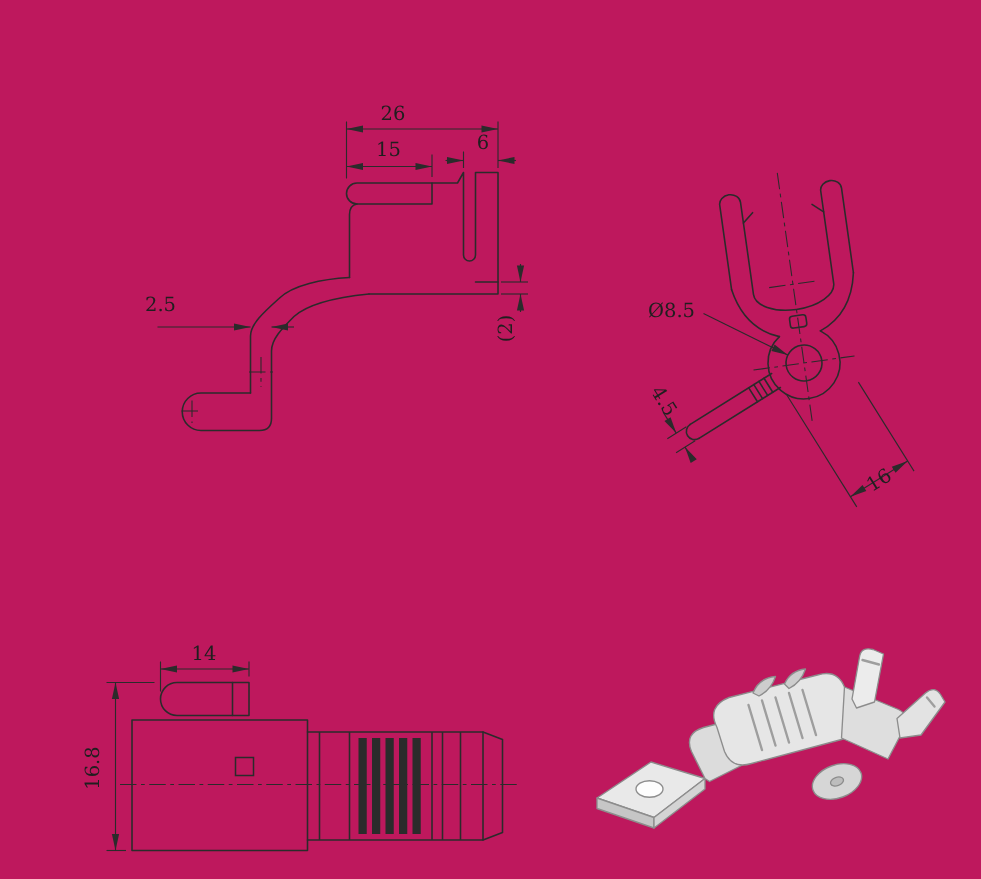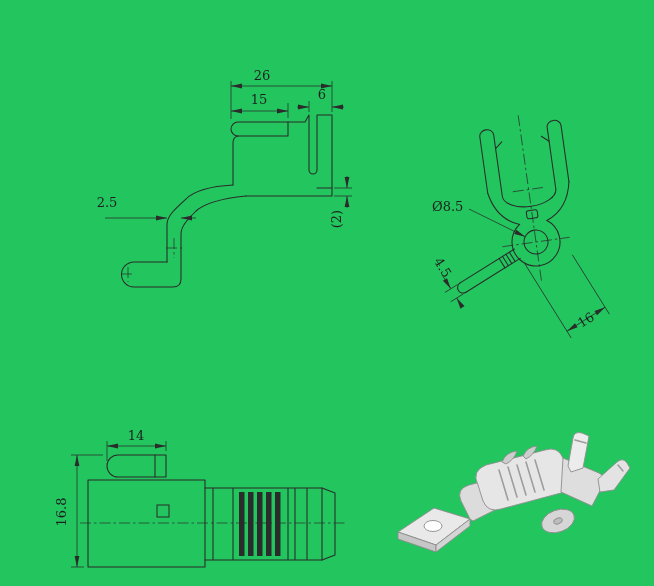--- a/index.html
+++ b/index.html
@@ -1,16 +1,16 @@
 <!DOCTYPE html>
 <html><head>
 <meta charset="utf-8">
 <style>
   html,body{margin:0;padding:0;background:#ffffff;}
-  .stage{position:relative;width:654px;height:586px;background:#22c55e;overflow:hidden;text-align:right;}
+  .stage{position:relative;width:654px;height:586px;background:#be185d;overflow:hidden;text-align:right;}
   svg{display:block;}
   .part{fill:none;stroke:#2b2b2b;stroke-width:1.05;stroke-linejoin:round;stroke-linecap:round;}
   .dim{fill:none;stroke:#2b2b2b;stroke-width:0.75;}
   .cl{fill:none;stroke:#2b2b2b;stroke-width:0.7;stroke-dasharray:11 3 2.5 3;}
   .serr{fill:#2b2b2b;stroke:none;}
   .detent{fill:none;stroke:#2b2b2b;stroke-width:1;}
   text.dimtxt{font-family:"DejaVu Serif",serif;font-size:13px;fill:#1f1f1f;text-anchor:middle;}
   .iso-f{stroke:#8d8d8d;stroke-width:0.9;stroke-linejoin:round;}
   .iso-l{fill:none;stroke:#9e9e9e;stroke-width:1.6;stroke-linecap:round;}
 </style>

